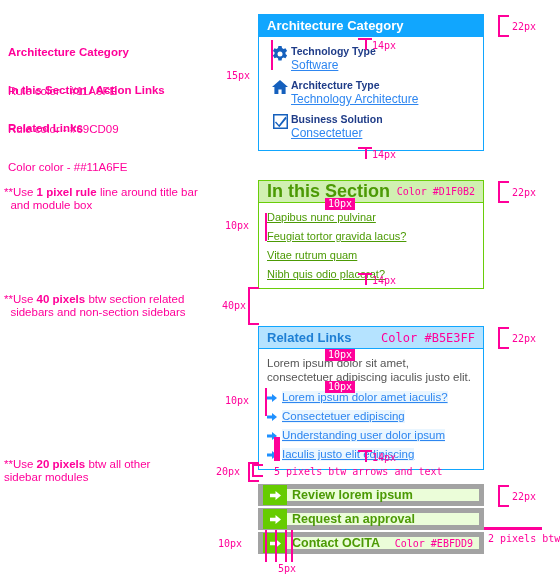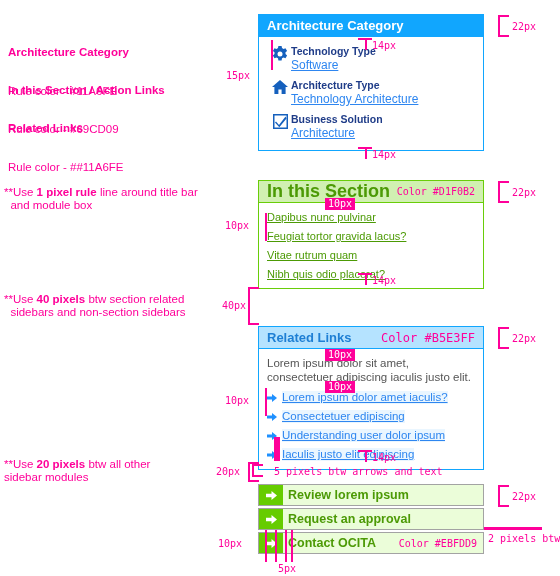--- a/index.html
+++ b/index.html
@@ -62,41 +62,41 @@
   #mod-related .bar .ttl{font-size:13px;font-weight:bold;color:#1E7FD4;}
   #mod-related .bar .clr{font-family:"DejaVu Sans Mono",monospace;font-size:12px;font-weight:normal;color:#FF0099;}
   #mod-related .body{padding:7px 8px 8px 8px;}
   #mod-related .intro{font-size:11.5px;line-height:14px;color:#555555;margin-bottom:7px;}
   .rellink{display:flex;align-items:center;margin-bottom:6px;}
   .rellink:last-child{margin-bottom:0;}
   .rellink .arw{flex:0 0 auto;margin-right:5px;line-height:12px;}
   .rellink .t{font-size:11.5px;color:#2E86F0;text-decoration:underline;background:#EAF6FF;line-height:13px;}
 
   
-  .action{position:absolute;left:258px;width:226px;height:22px;box-sizing:border-box;border:1px solid #a3a3a3;display:flex;align-items:center;background:#EBFDD9;}
+  .action{position:absolute;left:258px;width:226px;height:22px;box-sizing:border-box;border:5px solid #a3a3a3;display:flex;align-items:center;background:#EBFDD9;}
   .action .sq{width:24px;height:20px;flex:0 0 24px;background:#66CC00;display:flex;align-items:center;justify-content:center;}
   .action .al{font-size:12.5px;font-weight:bold;color:#4C9A05;margin-left:5px;}
   .action .clr{font-family:"DejaVu Sans Mono",monospace;font-size:10px;color:#FF0099;margin-left:auto;margin-right:6px;}
 </style>
 </head>
 <body>
 
 <div id="root">
 
   <div class="legend" style="left:8px;top:20px;">
     <div class="hd">Architecture Category</div>
     <div>Rule color - #11A6FE</div>
   </div>
   <div class="legend" style="left:8px;top:58px;">
     <div class="hd">In this Section / Action Links</div>
     <div>Rule color - #69CD09</div>
   </div>
   <div class="legend" style="left:8px;top:96px;">
     <div class="hd">Related Links</div>
-    <div>Rule color - ##11A6FE</div>
+    <div>Color color - ##11A6FE</div>
   </div>
 
   <div class="spec-note" style="left:4px;top:186px;"><span>**Use </span><b>1 pixel rule</b><span> line around title bar
   and module box</span></div>
 
   <div class="spec-note" style="left:4px;top:293px;"><span>**Use </span><b>40 pixels</b><span> btw section related
   sidebars and non-section sidebars</span></div>
 
   <div class="spec-note" style="left:4px;top:458px;"><span>**Use </span><b>20 pixels</b><span> btw all other
 sidebar modules</span></div>
@@ -136,21 +136,21 @@
 
       <div class="archrow">
         <span class="ico">
           <svg width="15" height="15" viewBox="0 0 15 15">
               <rect x="0.75" y="0.75" width="13.5" height="13.5" fill="#ffffff" stroke="#1560BD" stroke-width="1.5"></rect>
               <path d="M3 7.5 L6 11 L12.5 2.5 L13.5 4.5 L6.3 13.2 L2 8.5 Z" fill="#1560BD"></path>
             </svg>
         </span>
         <span class="txt">
           <span class="lbl">Business Solution</span>
-          <a class="lnk" href="#">Architecture</a>
+          <a class="lnk" href="#">Consectetuer</a>
         </span>
       </div>
 
     </div>
   </div>
 
   <div class="vrule" style="left:271px;top:40px;height:30px;"></div>
   <div class="spec" style="left:226px;top:70px;">15px</div>
   <div class="vbracket" style="left:498px;top:15px;height:22px;"></div>
   <div class="spec" style="left:512px;top:21px;">22px</div>

